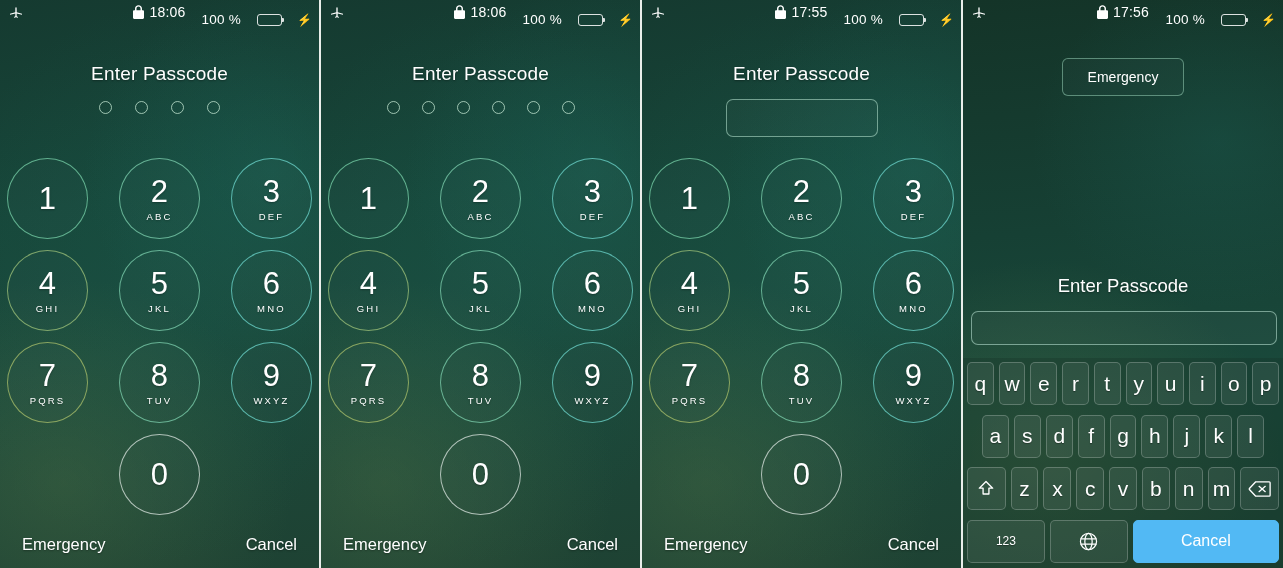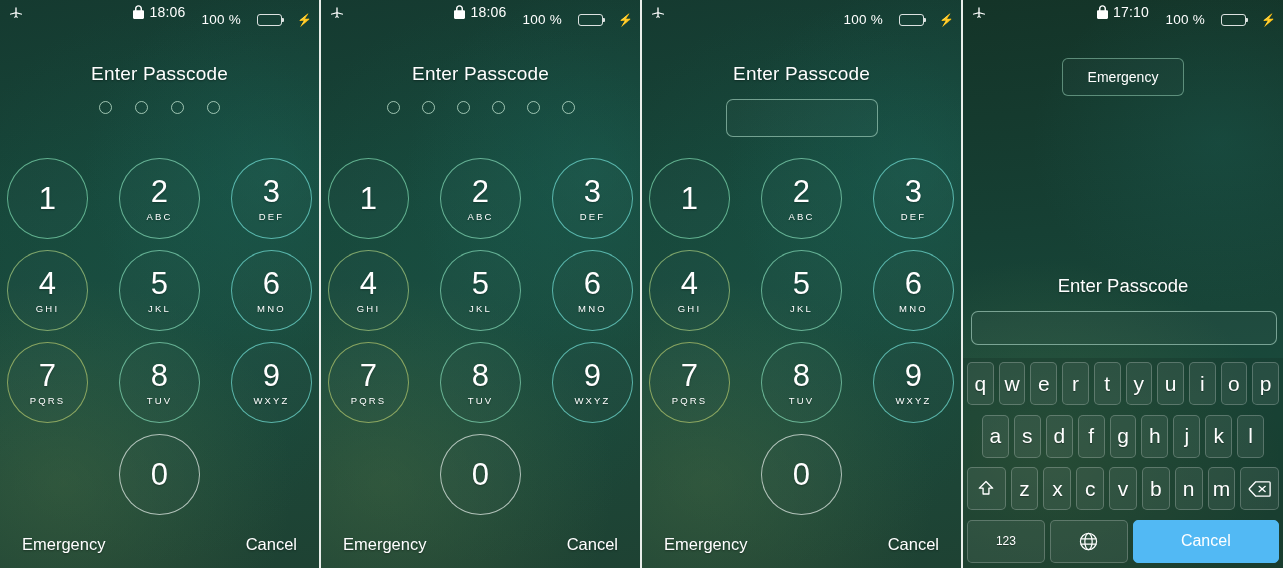--- a/index.html
+++ b/index.html
@@ -364,20 +364,28 @@
 
   <div class="panel p3">
     <div class="statusbar">
       <div class="sb-left">
         <span class="plane-icon">
           <svg width="16" height="16" viewBox="0 0 24 24" fill="#fff">
               <path d="M21 14.5l-8-2.2V6.6c0-.8-.5-1.6-1-1.6s-1 .8-1 1.6v5.7l-8 2.2v1.6l8-1.7v3.9l-2 1.2v1.1l3-.7 3 .7v-1.1l-2-1.2v-3.9l8 1.7z"></path>
             </svg>
         </span>
       </div>
+      <div class="sb-center">
+        <span class="lock-icon">
+          <svg width="11" height="14" viewBox="0 0 12 15" fill="#fff">
+              <path d="M6 0C3.8 0 2.2 1.7 2.2 3.8v1.7H1.3C.6 5.5 0 6 0 6.8v6.9c0 .7.6 1.3 1.3 1.3h9.4c.7 0 1.3-.6 1.3-1.3V6.8c0-.8-.6-1.3-1.3-1.3h-.9V3.8C9.8 1.7 8.2 0 6 0zm0 1.6c1.2 0 2.2 1 2.2 2.2v1.7H3.8V3.8c0-1.2 1-2.2 2.2-2.2z"></path>
+            </svg>
+        </span>
+        <span class="sb-time">17:55</span>
+      </div>
       <div class="sb-right">
         <span class="sb-pct">100 %</span>
         <span class="battery"><span class="battery-fill"></span></span>
         <span class="bolt">⚡</span>
       </div>
     </div>
 
     <div class="title">Enter Passcode</div>
     <div class="pcbox"></div>
 
@@ -444,21 +452,21 @@
               <path d="M21 14.5l-8-2.2V6.6c0-.8-.5-1.6-1-1.6s-1 .8-1 1.6v5.7l-8 2.2v1.6l8-1.7v3.9l-2 1.2v1.1l3-.7 3 .7v-1.1l-2-1.2v-3.9l8 1.7z"></path>
             </svg>
         </span>
       </div>
       <div class="sb-center">
         <span class="lock-icon">
           <svg width="11" height="14" viewBox="0 0 12 15" fill="#fff">
               <path d="M6 0C3.8 0 2.2 1.7 2.2 3.8v1.7H1.3C.6 5.5 0 6 0 6.8v6.9c0 .7.6 1.3 1.3 1.3h9.4c.7 0 1.3-.6 1.3-1.3V6.8c0-.8-.6-1.3-1.3-1.3h-.9V3.8C9.8 1.7 8.2 0 6 0zm0 1.6c1.2 0 2.2 1 2.2 2.2v1.7H3.8V3.8c0-1.2 1-2.2 2.2-2.2z"></path>
             </svg>
         </span>
-        <span class="sb-time">17:10</span>
+        <span class="sb-time">17:56</span>
       </div>
       <div class="sb-right">
         <span class="sb-pct">100 %</span>
         <span class="battery"><span class="battery-fill"></span></span>
         <span class="bolt">⚡</span>
       </div>
     </div>
 
     <div class="emerg-btn">Emergency</div>
 

